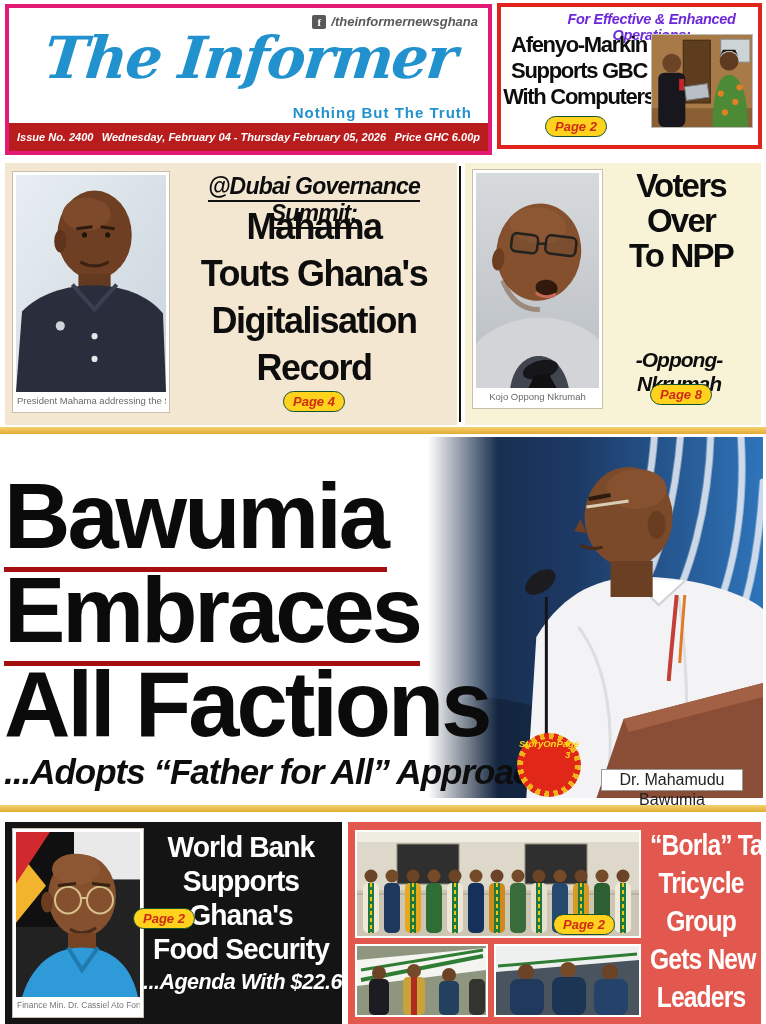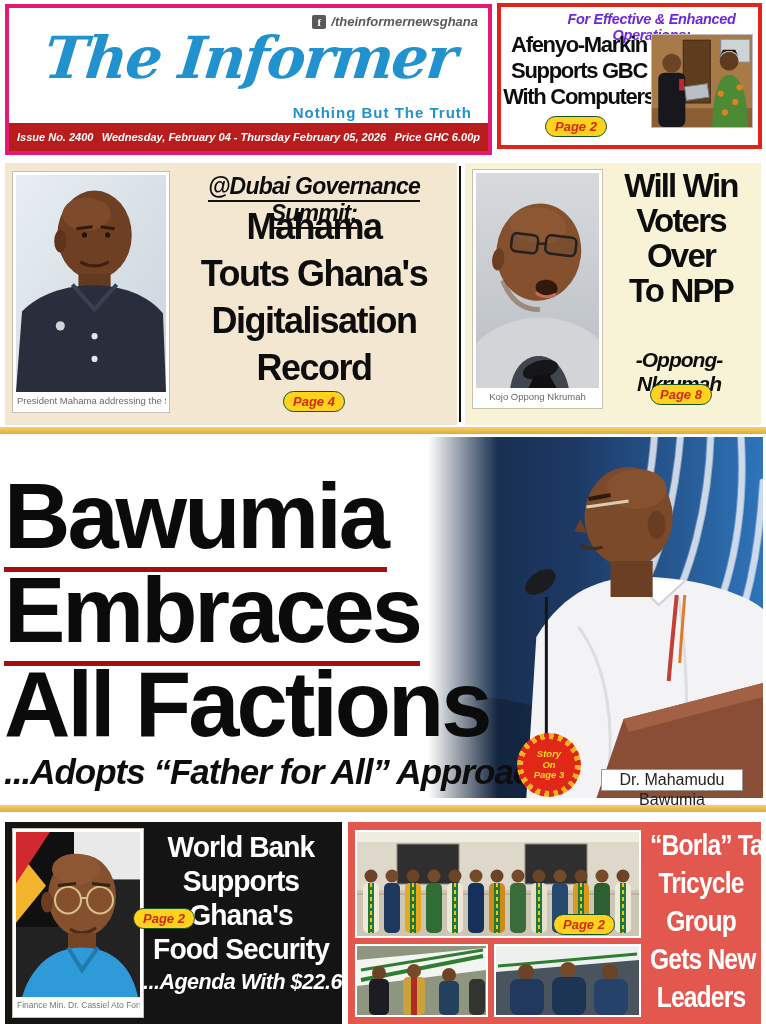--- a/index.html
+++ b/index.html
@@ -71,21 +71,21 @@
   .bw-line{position:absolute;left:4px;font-weight:bold;color:#0b0b0b;letter-spacing:-3px;
            font-size:92px;line-height:88px;white-space:nowrap;}
   .bw-u{border-bottom:5px solid #a50f0f;padding-bottom:0px;}
   .bw-subhead{position:absolute;left:4px;top:318px;font-style:italic;font-weight:bold;font-size:35px;
               letter-spacing:-1px;color:#0d0d0d;white-space:nowrap;}
   .starburst{position:absolute;left:517px;top:299px;width:64px;height:64px;border-radius:50%;
              background:repeating-conic-gradient(#f2b41c 0 9deg,#e02718 9deg 18deg);
              display:flex;align-items:center;justify-content:center;}
   .starburst-inner{width:52px;height:52px;border-radius:50%;background:#e02718;color:#ffd91c;
                    font-size:9.5px;font-weight:bold;font-style:italic;text-align:center;
-                   line-height:10.5px;display:flex;flex-direction:column;justify-content:center;}
+                   line-height:10.5px;display:flex;justify-content:center;}
   .bw-caption{position:absolute;left:601px;top:335px;width:140px;height:20px;background:#fff;
               border:1px solid #9a9a9a;font-size:16px;color:#222;text-align:center;line-height:20px;}
 
   
   .wb-box{position:absolute;left:5px;top:822px;width:337px;height:202px;background:#141414;}
   .wb-photo{position:absolute;left:8px;top:7px;width:130px;height:188px;padding:3px;}
   .wb-photo .photo-caption{font-size:8.5px;color:#777;}
   .wb-headline{position:absolute;left:140px;top:8px;width:192px;text-align:center;color:#fff;
                font-weight:bold;font-size:30px;line-height:34px;letter-spacing:-1px;}
   .wb-headline div{transform:scaleX(0.94);transform-origin:center;white-space:nowrap;}
@@ -220,21 +220,20 @@
           <path d="M30,110 Q45,138 70,134" stroke="#6d3d22" stroke-width="5" opacity="0.45" fill="none"></path>
         </g>
         <path d="M0,168 C30,136 90,134 122,164 L122,212 L0,212 Z" fill="#d2d4d8"></path>
         <path d="M34,212 C40,170 84,170 92,212 Z" fill="#41454f"></path>
         <ellipse cx="64" cy="194" rx="18" ry="9" fill="#17171a" transform="rotate(-15 64 194)"></ellipse>
         <polygon points="58,200 72,198 80,212 52,212" fill="#101013"></polygon>
       </svg>
       <div class="photo-caption">Kojo Oppong Nkrumah</div>
     </div>
     <div class="op-headline">
-      <div>Will Win</div>
       <div>Voters</div>
       <div>Over</div>
       <div>To NPP</div>
     </div>
     <div class="op-attr">-Oppong-Nkrumah</div>
     <div class="op-badge">
       <span class="page-badge">Page 8</span>
     </div>
   </div>
 

